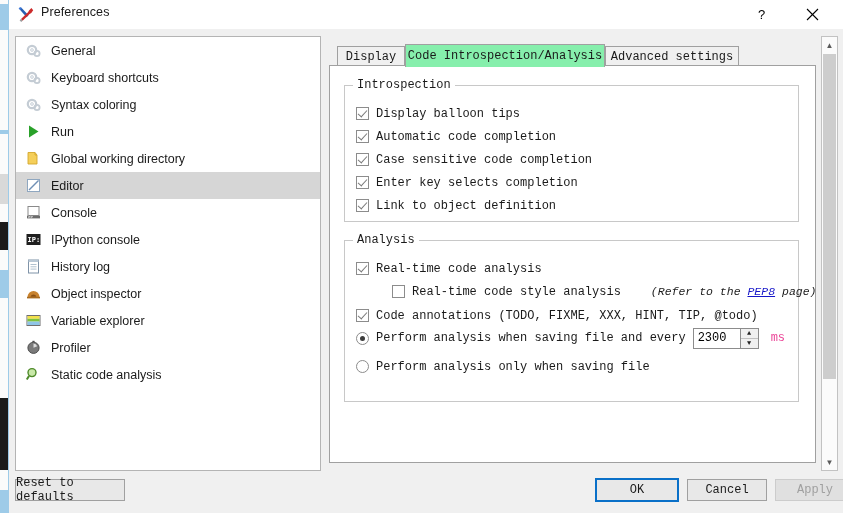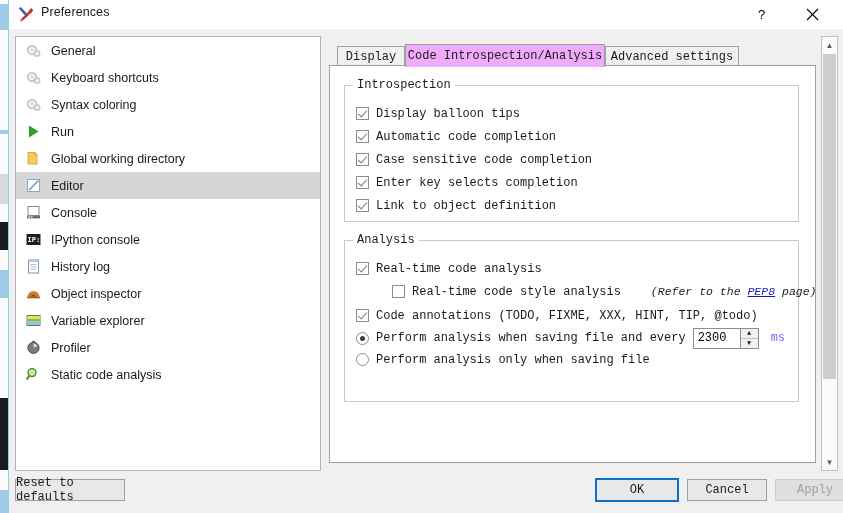--- a/index.html
+++ b/index.html
@@ -134,21 +134,21 @@
     align-items: center;
     justify-content: center;
     font-family: "Liberation Mono", monospace;
     font-size: 12px;
     color: #1a1a1a;
     cursor: default;
   }
   .tab.active {
     top: 0;
     height: 23px;
-    background: #f0abfc;
+    background: #86efac;
     border-color: #a0a0a0;
     z-index: 4;
   }
   #tab-display { left: 8px; width: 68px; }
   #tab-intro { left: 76px; width: 200px; }
   #tab-adv { left: 276px; width: 134px; }
 
   #tabpage {
     position: absolute;
     left: 0; top: 29px;
@@ -274,21 +274,21 @@
     justify-content: center;
     font-size: 7px;
     color: #222;
     line-height: 1;
   }
   .spin .spin-btns div:first-child { border-bottom: 1px solid #c0c0c0; }
   .unit {
     margin-left: 12px;
     font-family: "Liberation Mono", monospace;
     font-size: 12px;
-    color: #8b5cf6;
+    color: #ec4899;
   }
 
   
   #vscroll {
     position: absolute;
     left: 812px; top: 36px;
     width: 17px; height: 435px;
     background: #fbfbfb;
     border: 1px solid #c2c2c2;
     box-sizing: border-box;
@@ -583,21 +583,21 @@
           <span class="spin">
             <span class="spin-val">2300</span>
             <span class="spin-btns">
               <div>▲</div>
               <div>▼</div>
             </span>
           </span>
           <span class="unit">ms</span>
         </div>
 
-        <div class="opt-row" style="top:109px;">
+        <div class="opt-row" style="top:116px;">
           <span class="rb"></span>
           <span>Perform analysis only when saving file</span>
         </div>
       </div>
 
     </div>
   </div>
 
   <div id="vscroll">
     <div class="sb-arrow" id="sb-up">▲</div>

